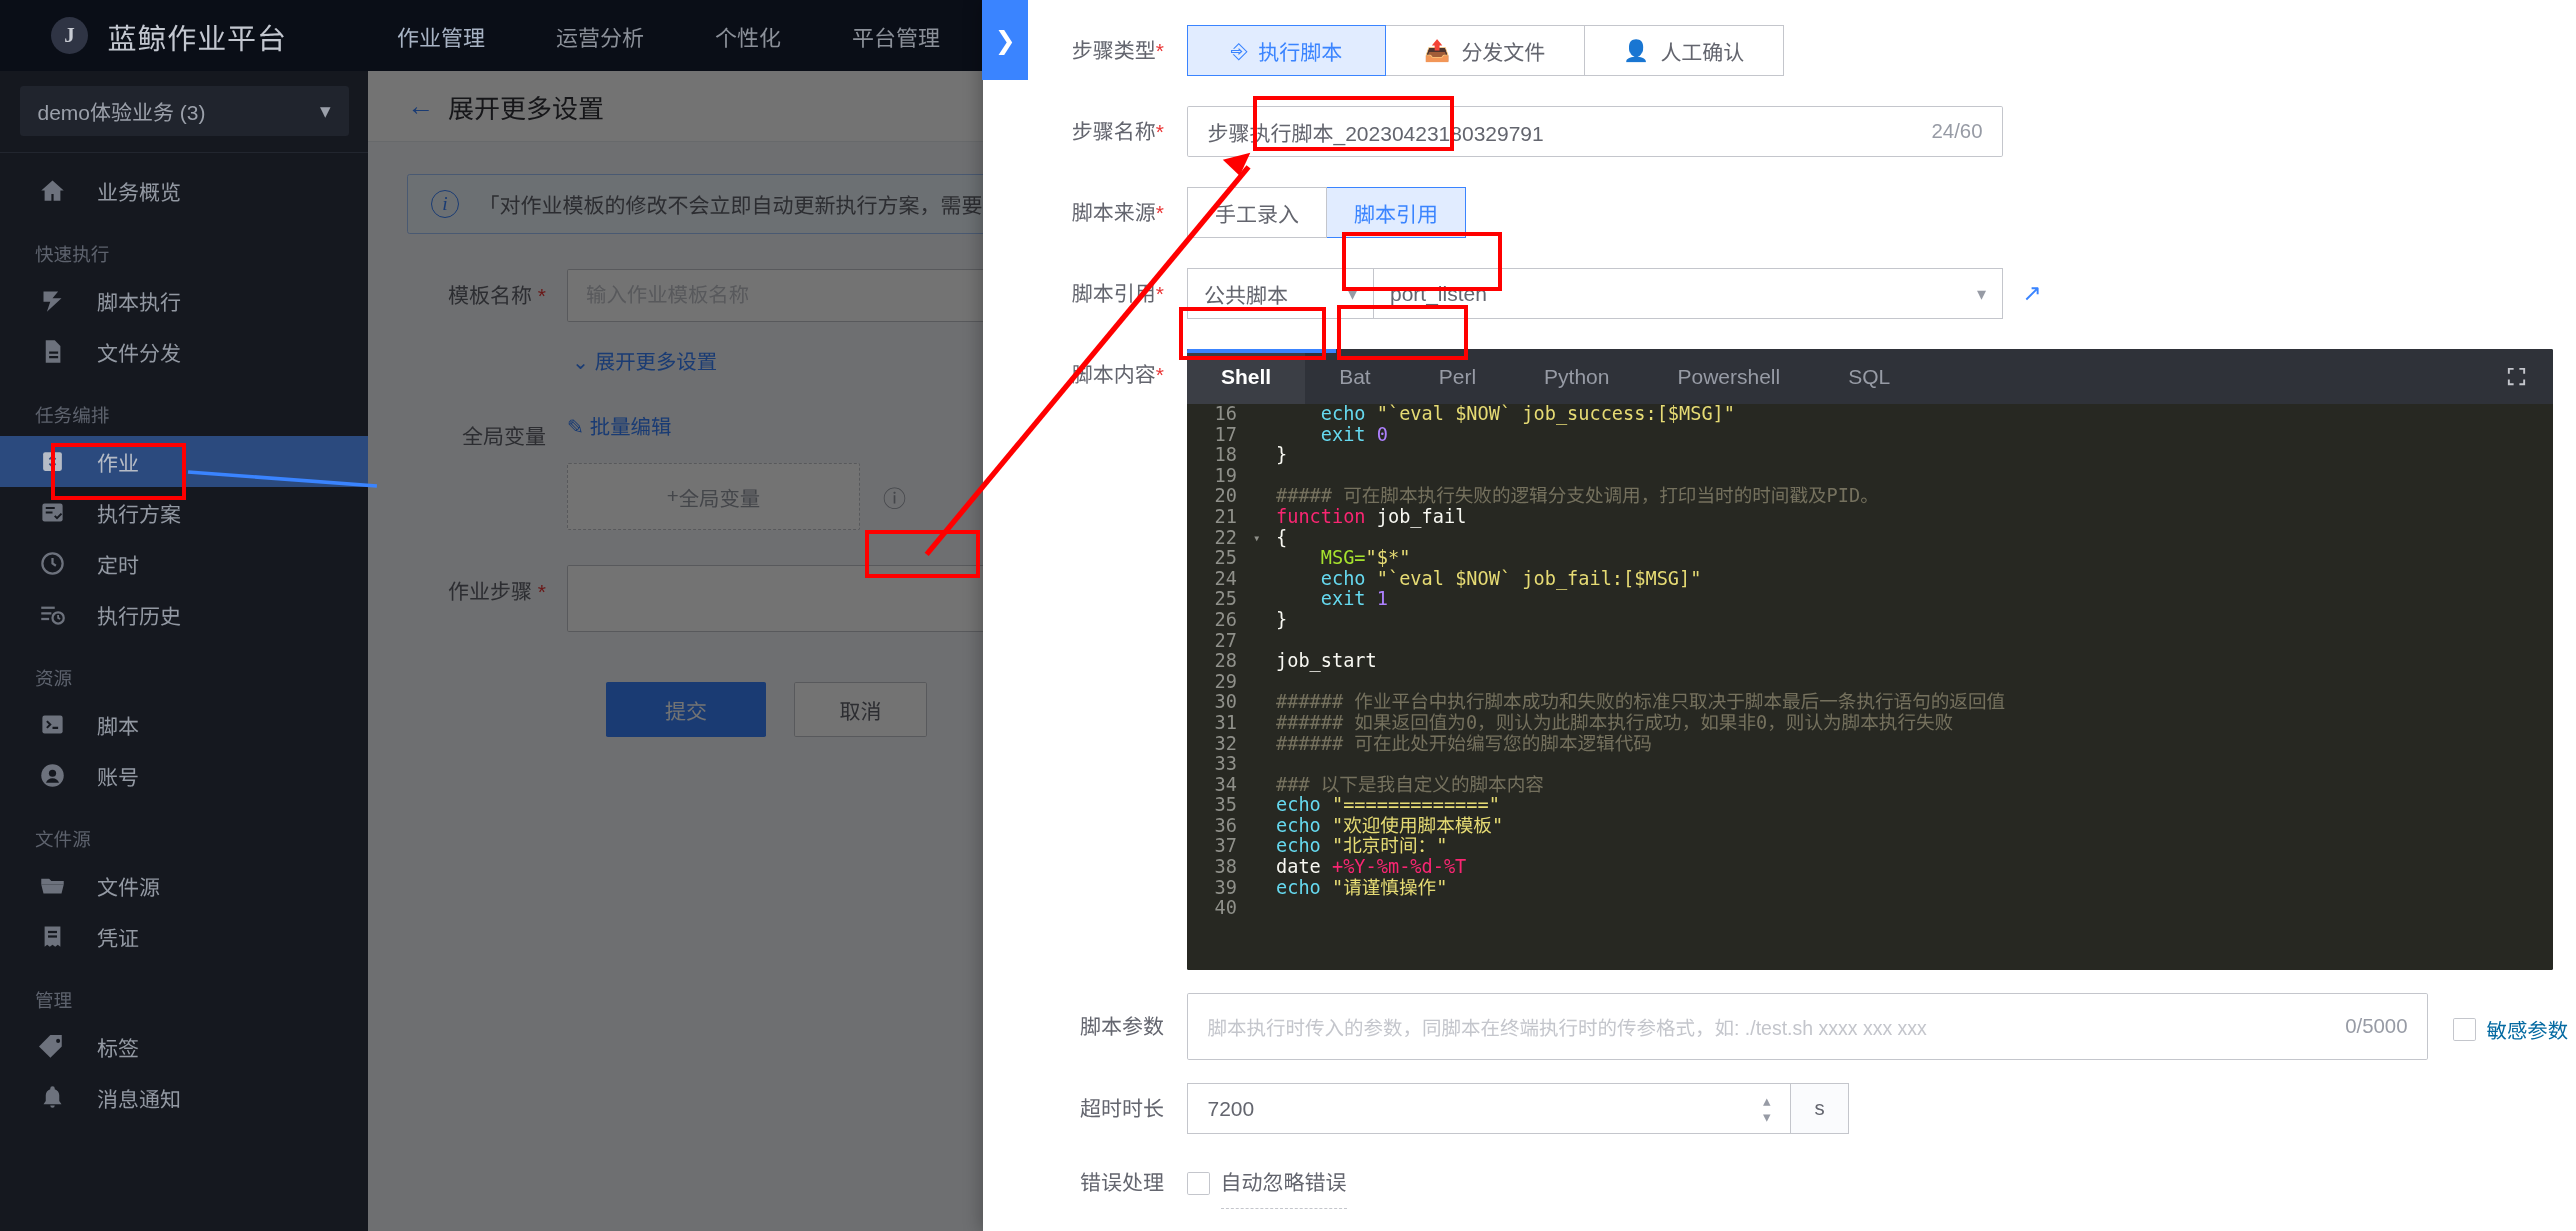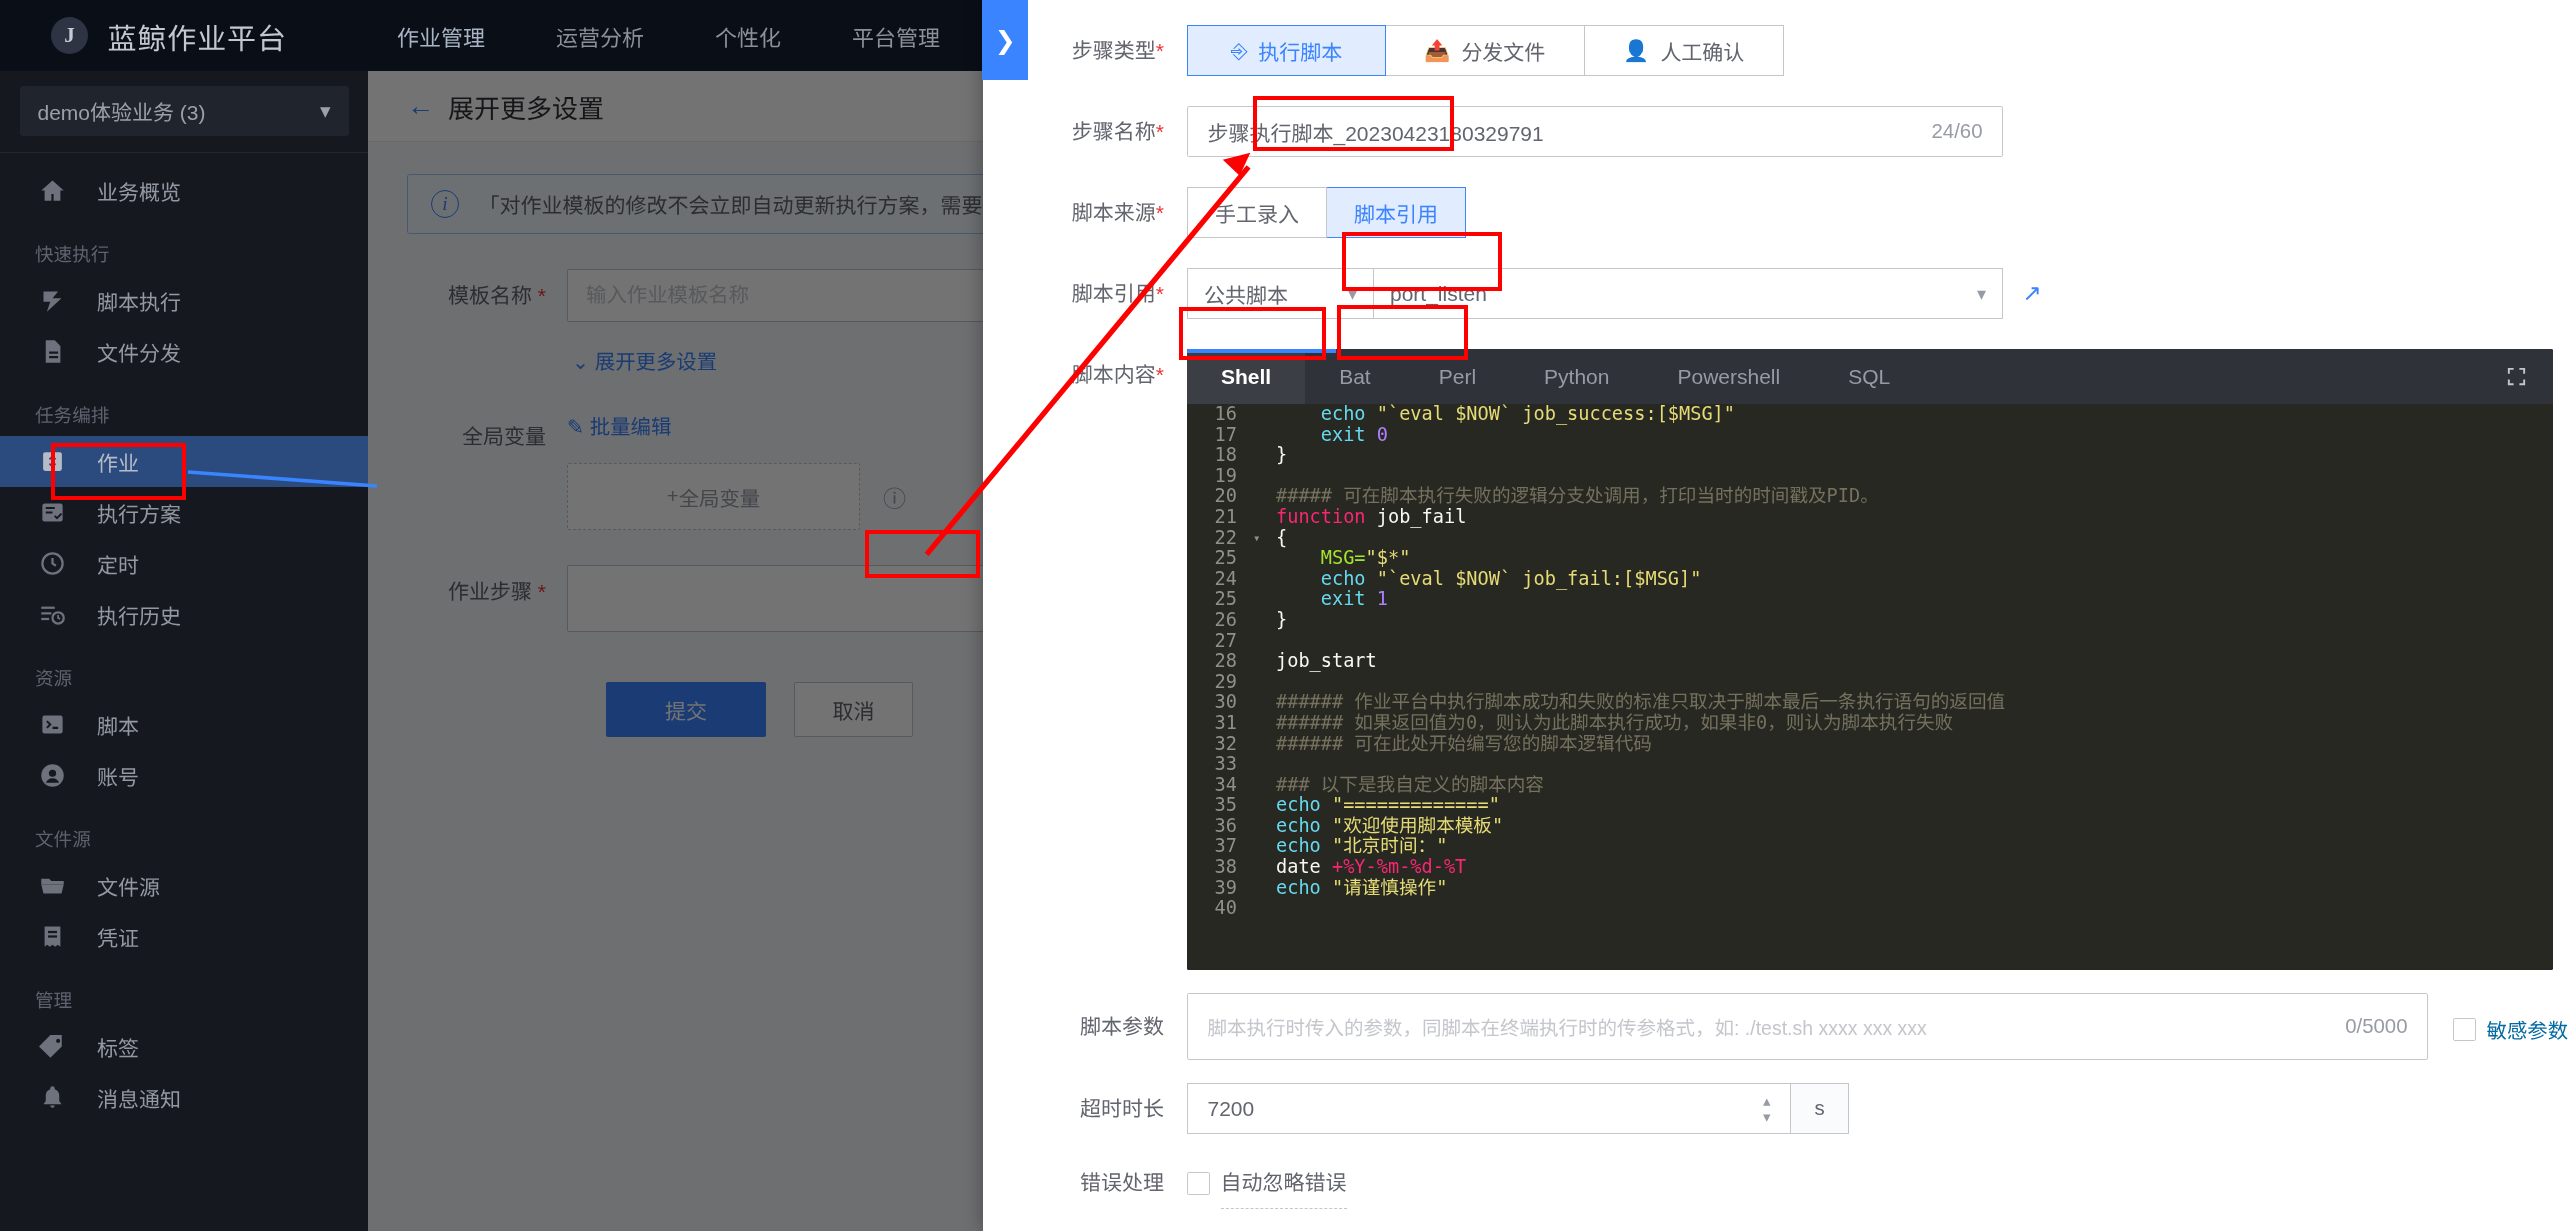--- a/index.html
+++ b/index.html
@@ -100,21 +100,21 @@
   }
   .step-box {
     width: 674px; height: 67px; border: 0.9px solid #c4c6cc; background:#fff;
     border-radius: 1.8px;
   }
   .btn-primary {
     width: 160px; height: 55px; background: #3a84ff; color: #fff;
     font-size: 21px; border: none; border-radius: 1.8px; cursor: pointer;
   }
   .btn-default {
-    width: 119px; height: 55px; background: #fff; color: #63656e;
+    width: 133px; height: 55px; background: #fff; color: #63656e;
     font-size: 21px; border: 0.9px solid #c4c6cc; border-radius: 1.8px;
     margin-left: 28px; cursor: pointer;
   }
   .add-step-btn { color: #3a84ff; font-size: 20.4px; }
 
   .dim-overlay {
     position: absolute; top: 71px; left: 368px; right: 0; bottom: 0;
     background: rgba(0,0,0,0.55); pointer-events: none;
   }
 

